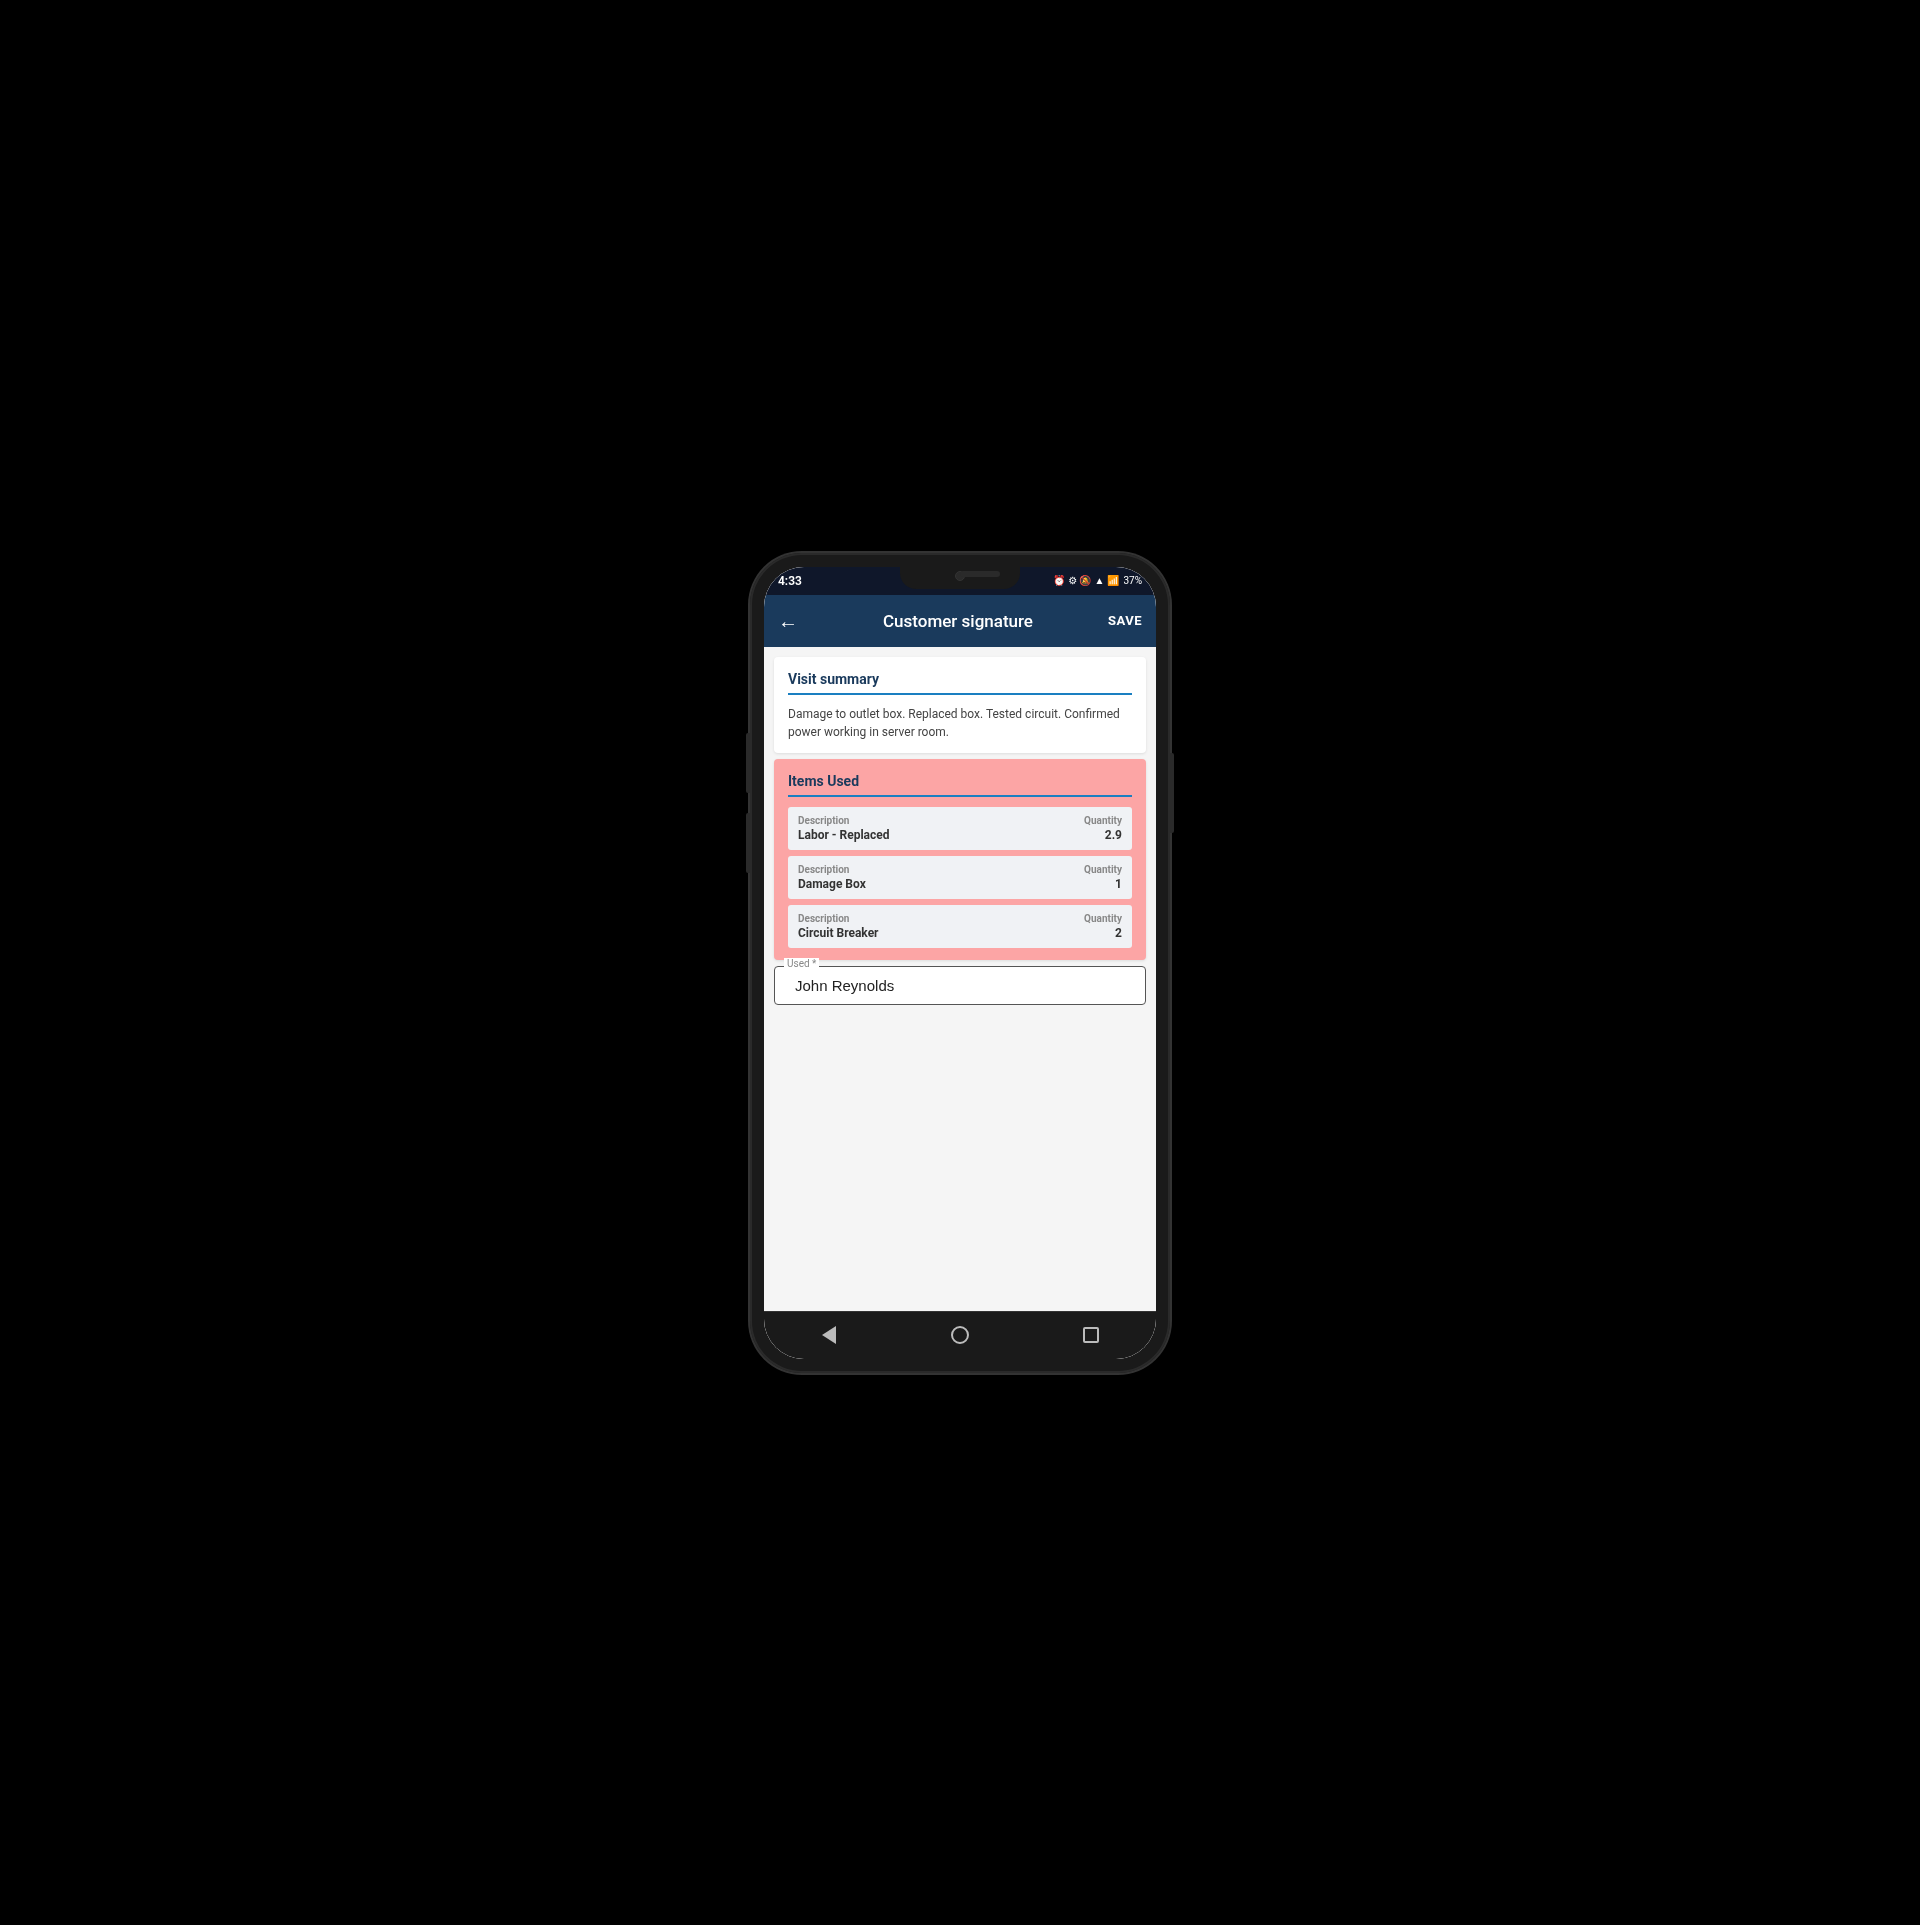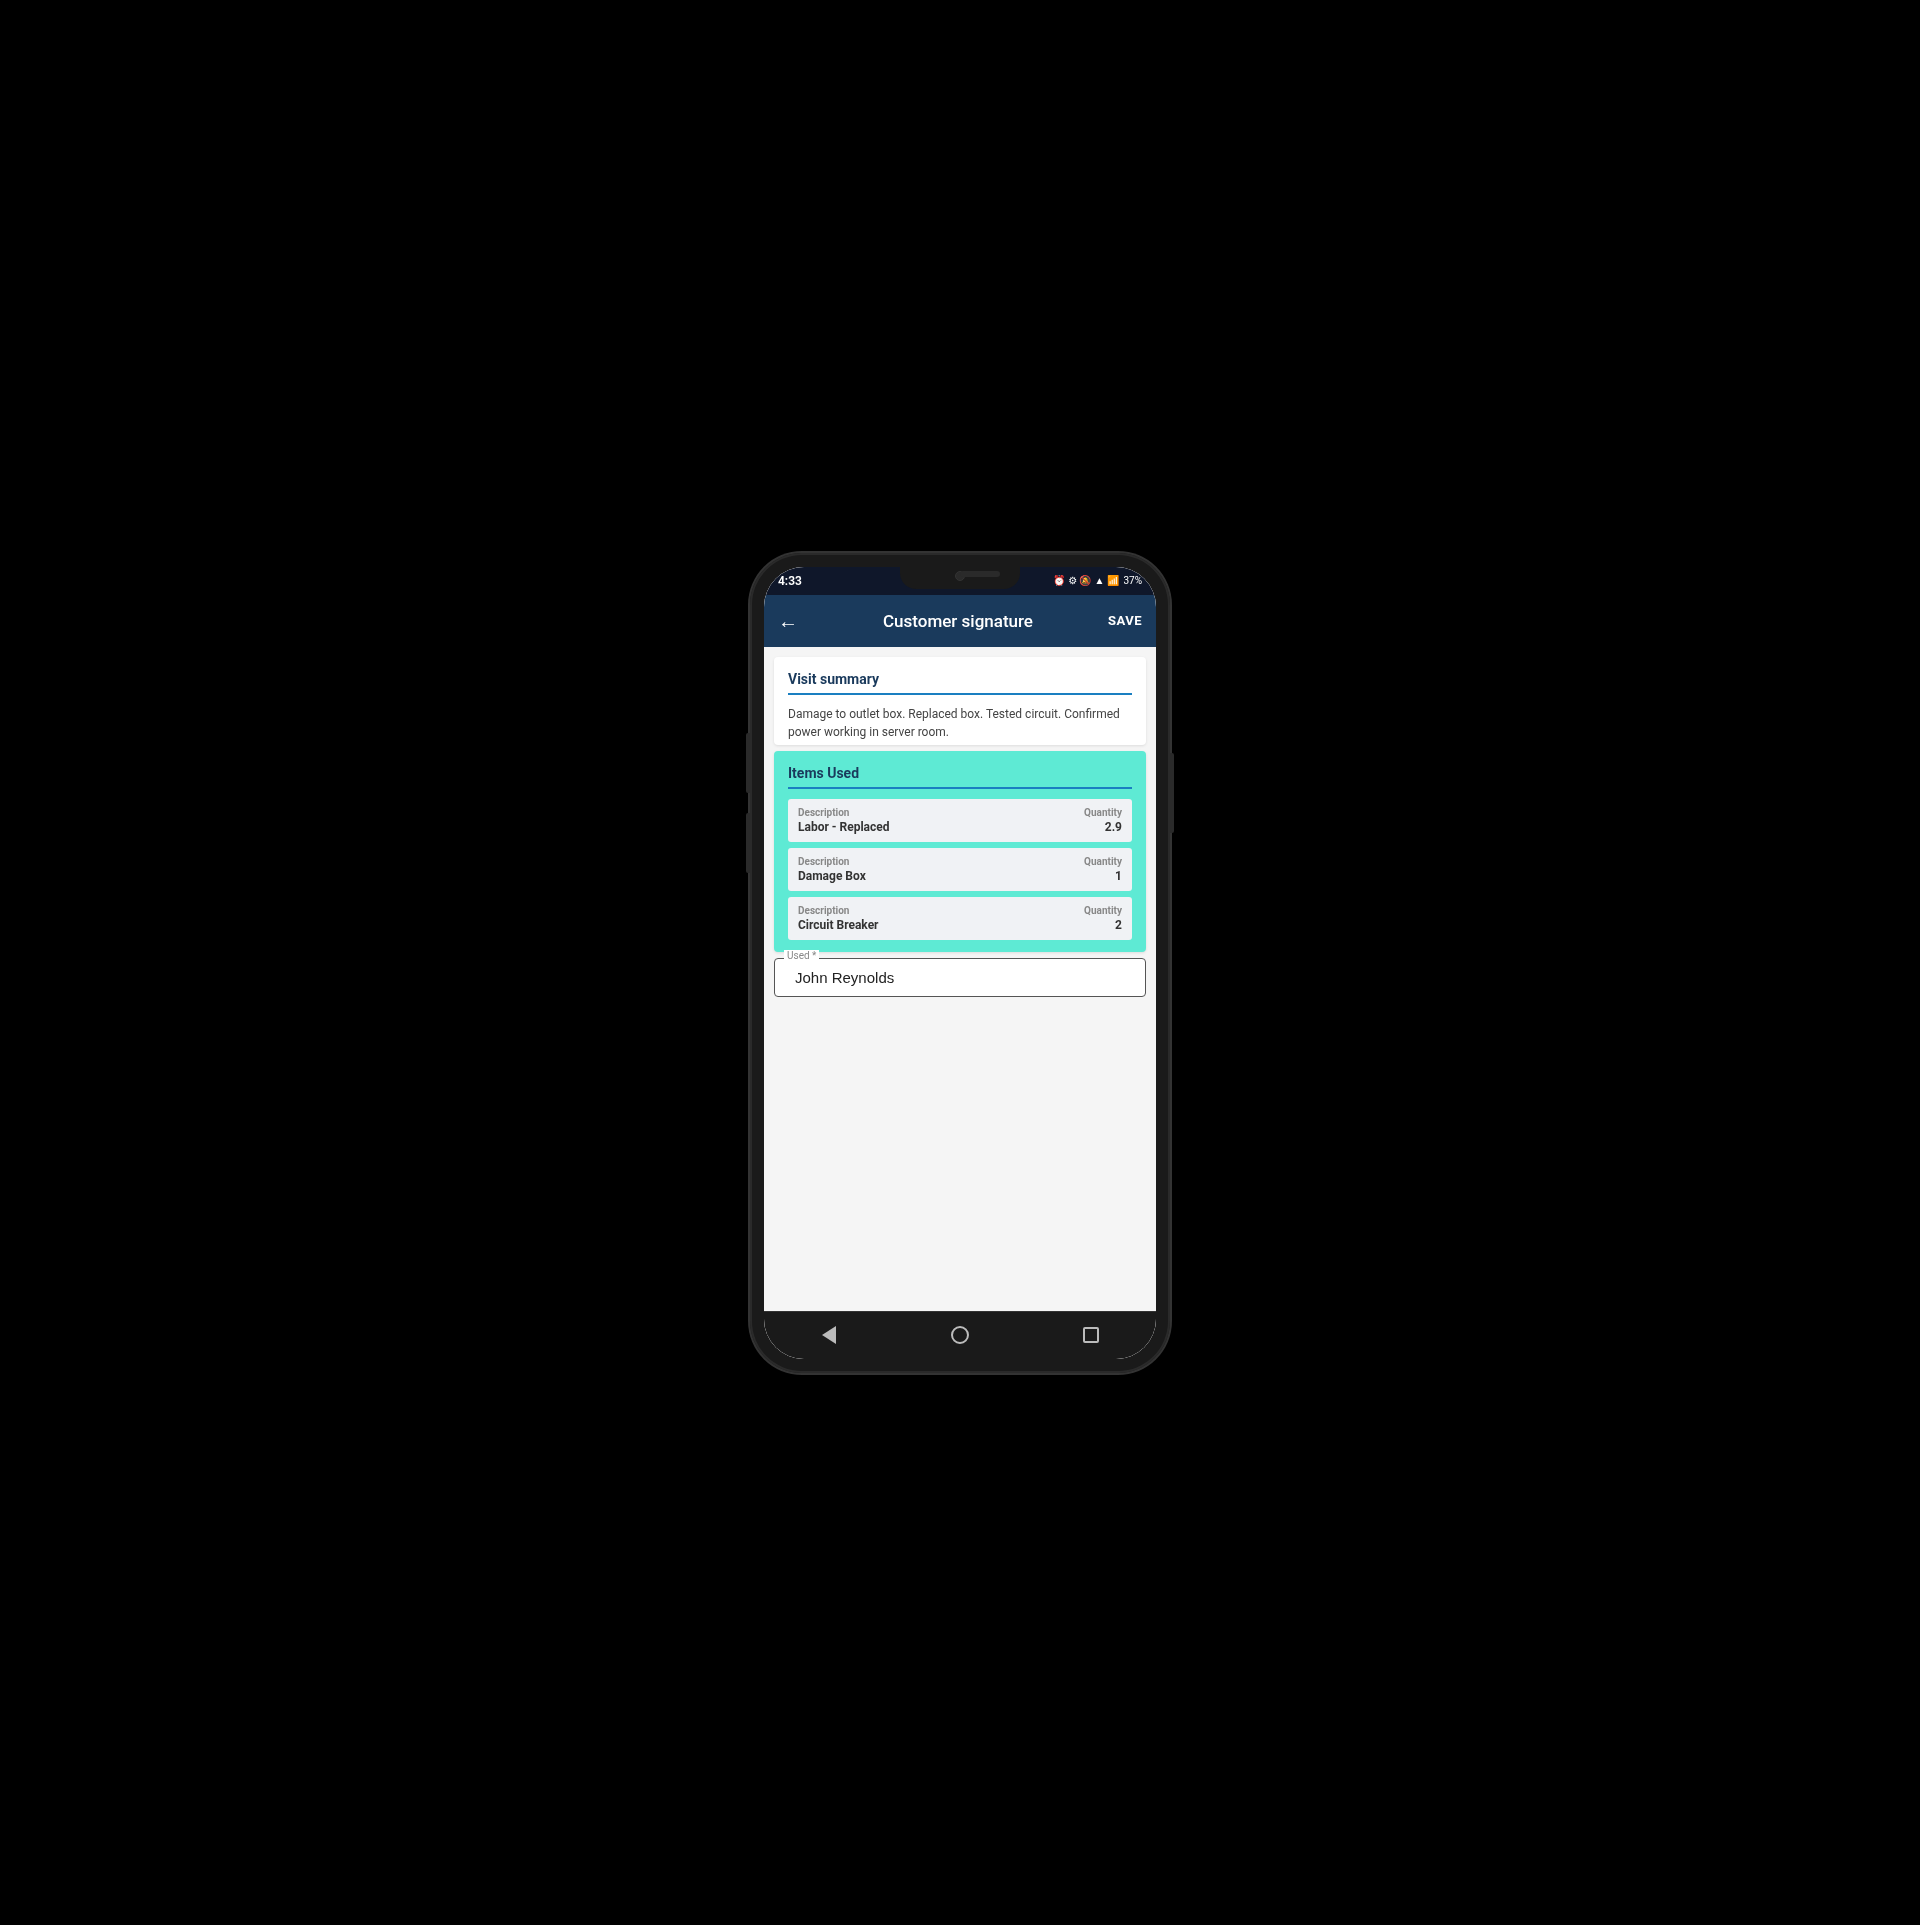--- a/index.html
+++ b/index.html
@@ -175,41 +175,41 @@
       flex: 1;
       overflow-y: auto;
       background: #f5f5f5;
       padding-bottom: 8px;
     }
 
     .card {
       background: #fff;
       margin: 10px 10px 6px;
       border-radius: 4px;
-      padding: 14px 14px 4px;
+      padding: 14px 14px 12px;
       box-shadow: 0 1px 3px rgba(0,0,0,0.1);
     }
 
     .section-title {
       font-size: 14px;
       font-weight: 700;
       color: #1a3a5c;
       border-bottom: 2px solid #1a7fc1;
       padding-bottom: 6px;
       margin-bottom: 10px;
     }
 
     .visit-summary-text {
       font-size: 12px;
       color: #444;
       line-height: 1.5;
     }
 
     .items-card {
-      background: #5eead4;
+      background: #fca5a5;
       margin: 0 10px 6px;
       border-radius: 4px;
       box-shadow: 0 1px 3px rgba(0,0,0,0.1);
       padding: 14px 14px 6px;
     }
 
     .item-row {
       background: #f0f2f5;
       border-radius: 3px;
       padding: 8px 10px;

